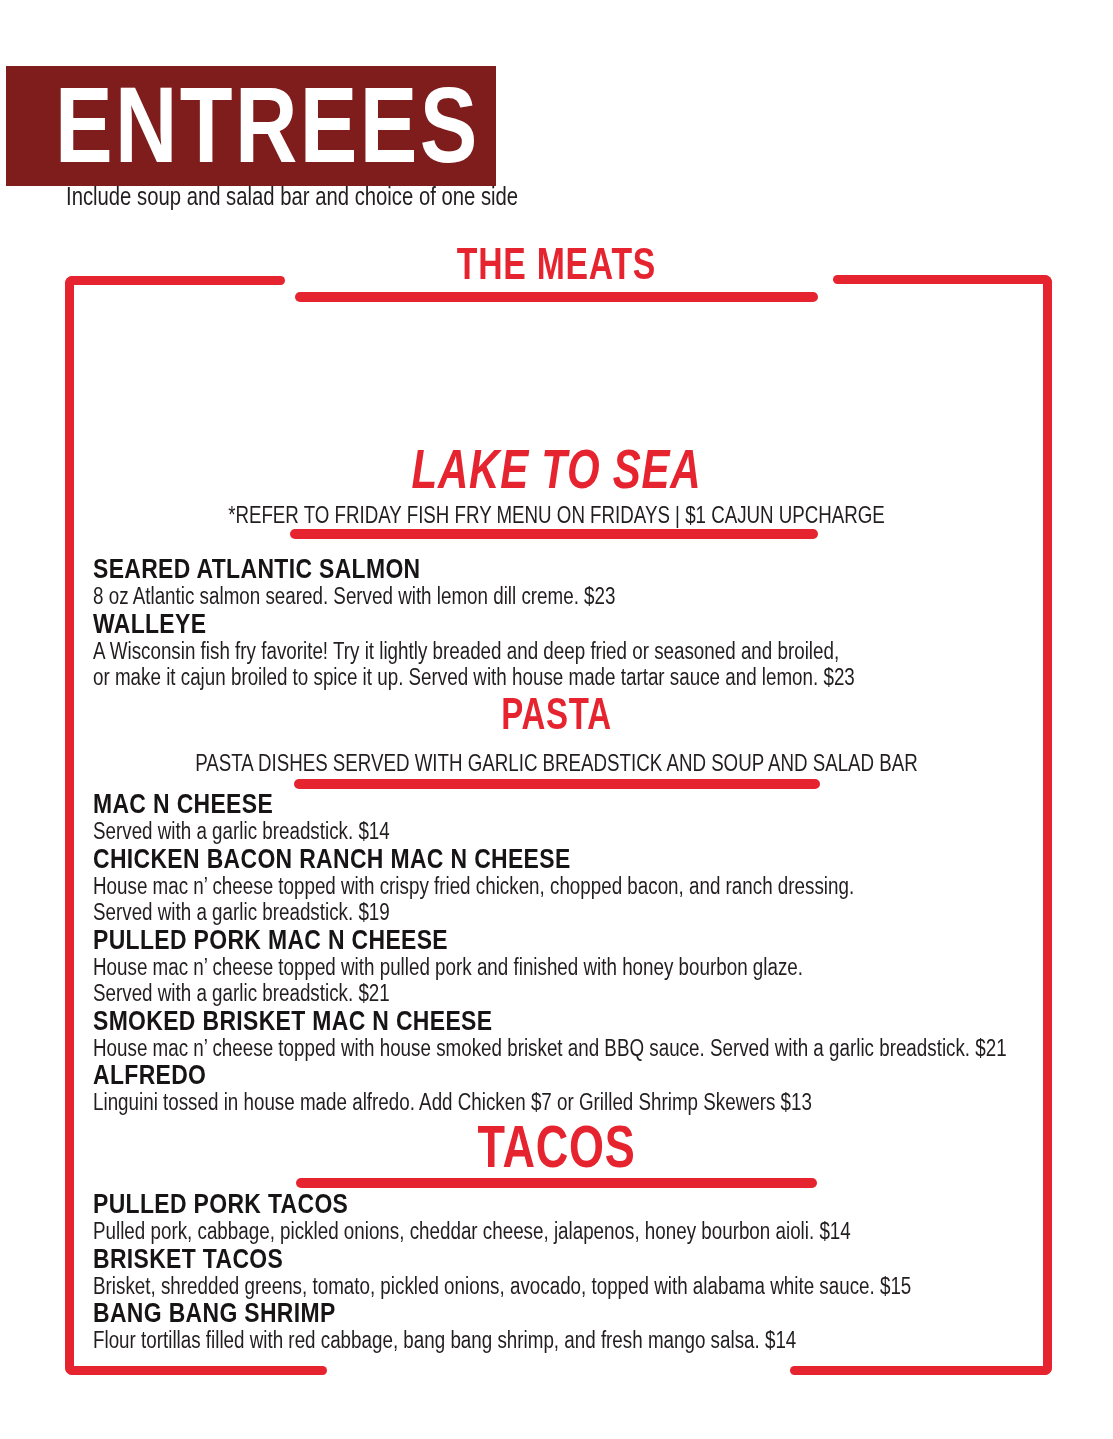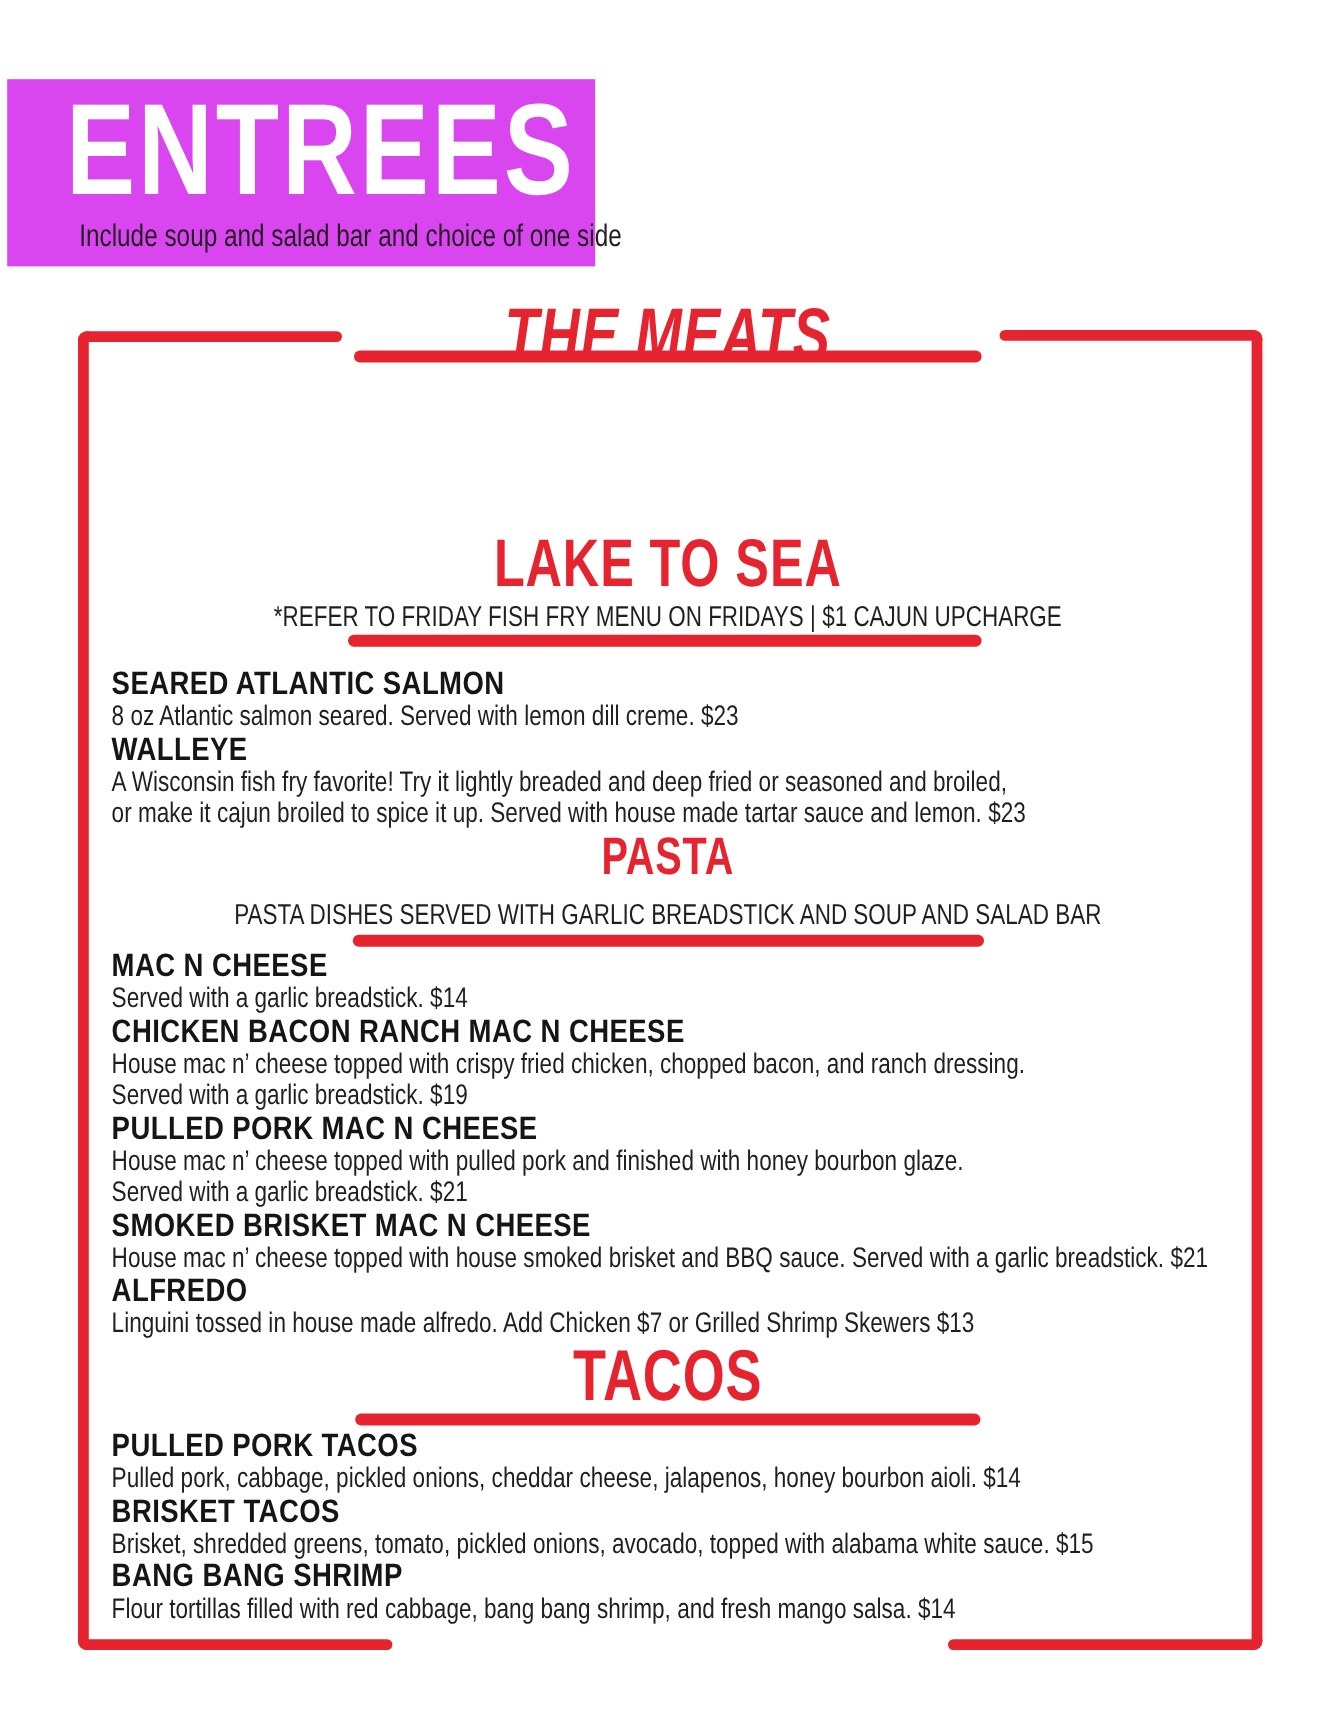--- a/index.html
+++ b/index.html
@@ -9,21 +9,21 @@
     background:#ffffff;
     overflow:hidden;
     font-family:"Liberation Sans","DejaVu Sans",sans-serif;
     color:#221e20;
   }
   
   .cond{display:block;white-space:nowrap;transform:scaleX(var(--sx,.8));transform-origin:0 50%;}
   .cond.center{text-align:center;transform-origin:50% 50%;}
 
   
-  .title-box{position:absolute;left:6px;top:66px;width:490px;height:156px;background:#d946ef;}
+  .title-box{position:absolute;left:6px;top:66px;width:490px;height:120px;background:#7f1d1d;}
   .title-text{
     font-size:108px;line-height:118px;font-weight:800;color:#ffffff;
     letter-spacing:3px;text-align:center;transform-origin:50% 50%;
   }
   .subtitle{position:absolute;left:66px;top:182px;font-size:26px;line-height:28px;color:#221e20;}
 
   
   .rline{position:absolute;background:#e62430;}
   .vline-left{left:65px;top:276px;width:9px;height:1099px;border-radius:8px 0 0 8px;}
   .vline-right{left:1043px;top:275px;width:9px;height:1100px;border-radius:0 8px 8px 0;}
@@ -37,22 +37,22 @@
   .bar-pasta{left:294px;top:779px;width:526px;}
   .bar-tacos{left:296px;top:1178px;width:521px;}
 
   
   .sec-title{
     position:absolute;left:0;width:1113px;margin:0;
     color:#e62430;font-weight:800;text-align:center;
     letter-spacing:1px;
   }
   .sec-title .cond{transform-origin:50% 50%;}
-  .t-meats{top:252px;font-size:62px;line-height:56px;font-style:italic;}
-  .t-lake{top:441px;font-size:56px;line-height:56px;}
+  .t-meats{top:236px;font-size:45px;line-height:56px;}
+  .t-lake{top:441px;font-size:56px;line-height:56px;font-style:italic;}
   .t-pasta{top:684px;font-size:44px;line-height:60px;}
   .t-tacos{top:1117px;font-size:60px;line-height:60px;}
 
   .sec-note{position:absolute;left:0;width:1113px;font-size:24px;line-height:24px;color:#221e20;}
   .note-lake{top:503px;}
   .note-pasta{top:751px;}
 
   
   .meats-list{position:absolute;left:93px;top:300px;}
   .meat-line{font-size:27px;line-height:31px;font-weight:bold;letter-spacing:.5px;}

